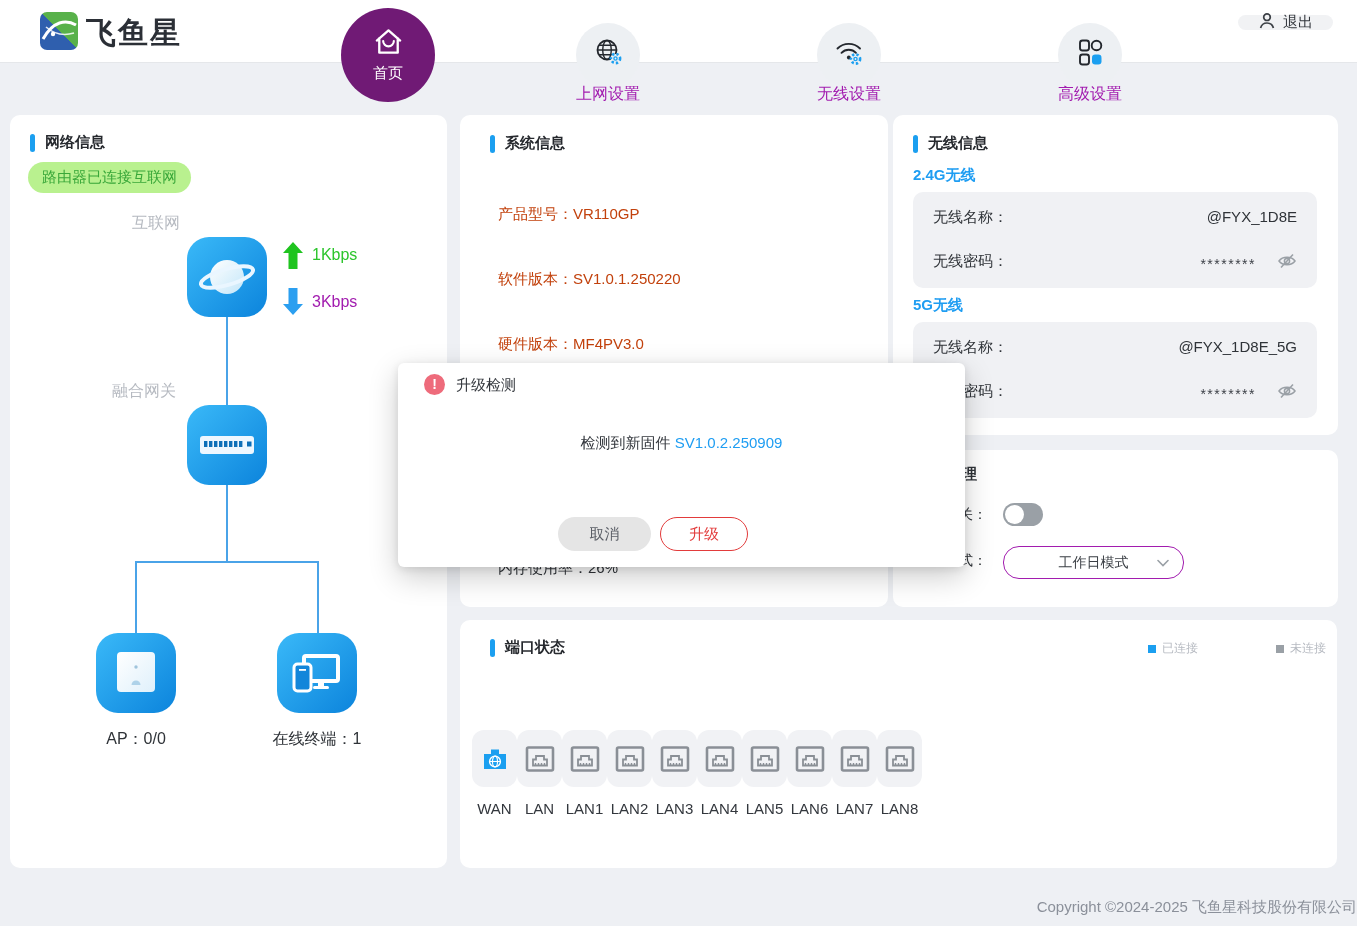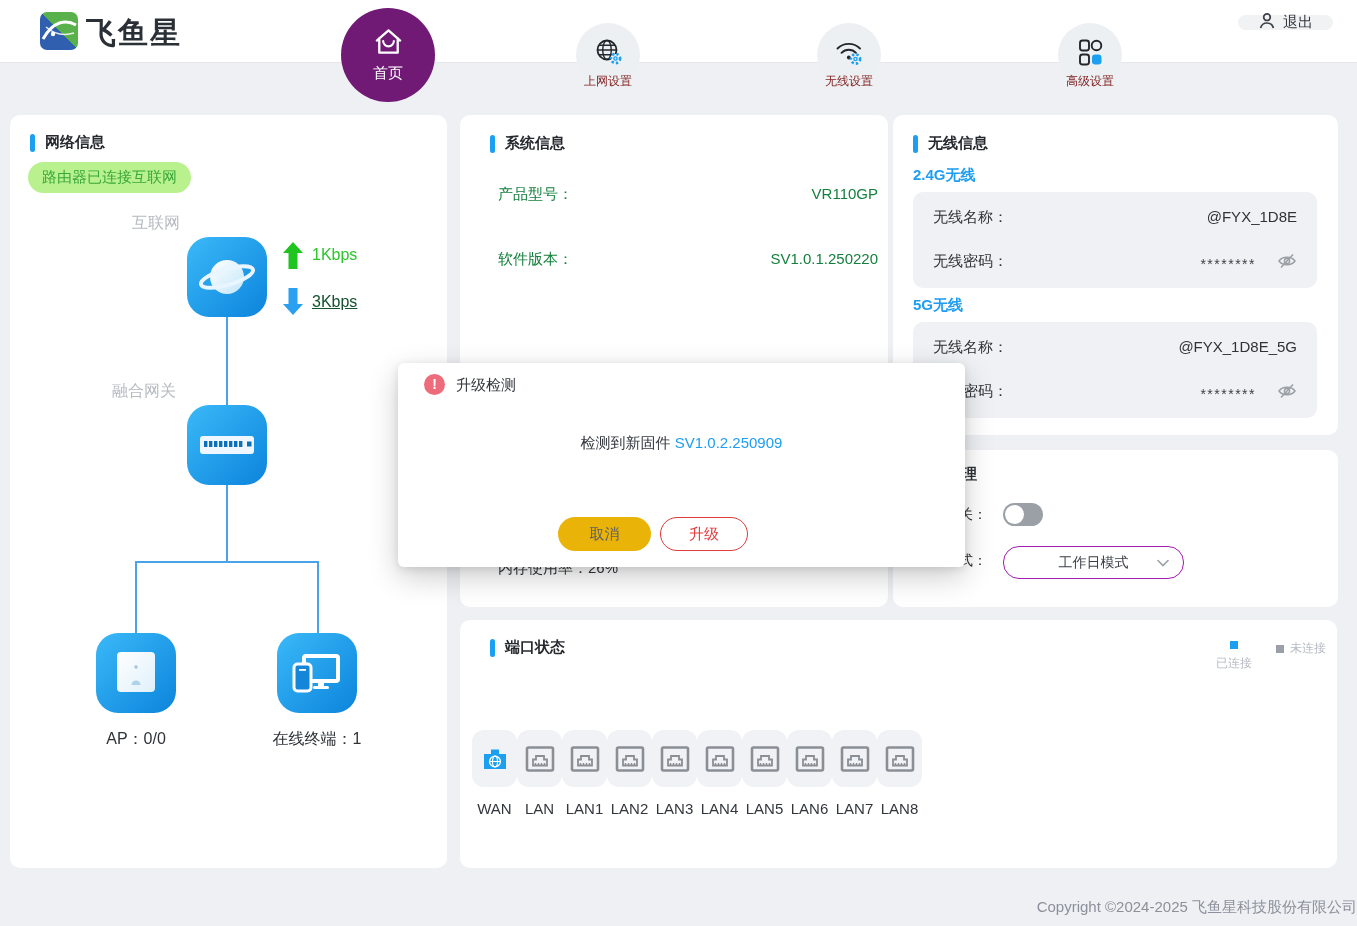--- a/index.html
+++ b/index.html
@@ -9,46 +9,46 @@
   
   .header{position:absolute;left:0;top:0;width:1357px;height:62px;background:#fff;border-bottom:1px solid #e5e7ea;z-index:5;}
   .brand{position:absolute;left:40px;top:12px;display:flex;align-items:center;gap:8px;}
   .brand-name{font-size:30px;font-weight:bold;color:#2b2f36;letter-spacing:2px;}
   .home-btn{position:absolute;left:341px;top:8px;width:94px;height:94px;border-radius:50%;background:#701a75;z-index:8;text-align:center;cursor:pointer;}
   .home-btn svg{margin-top:17px;}
   .home-label{color:#fff;font-size:15px;margin-top:2px;}
   .nav-item{position:absolute;top:23px;width:96px;z-index:6;text-align:center;cursor:pointer;}
   .nav-circle{position:absolute;left:16px;top:0;width:64px;height:64px;border-radius:50%;background:#edf0f3;}
   .nav-icon{position:relative;margin-top:14px;}
-  .nav-label{position:relative;font-size:12px;color:#7f1d1d;margin-top:2px;}
+  .nav-label{position:relative;font-size:16px;color:#a21caf;margin-top:13px;}
   .logout-btn{position:absolute;left:1238px;top:15px;width:95px;height:15px;border-radius:17px;background:#f1f2f4;display:flex;align-items:center;justify-content:center;gap:7px;font-size:15px;color:#33373d;z-index:6;cursor:pointer;}
 
   
   .card{position:absolute;background:#fff;border-radius:10px;z-index:1;}
   .card-network{left:10px;top:115px;width:437px;height:753px;}
   .card-system{left:460px;top:115px;width:428px;height:492px;}
   .card-wireless{left:893px;top:115px;width:445px;height:320px;}
   .card-green{left:893px;top:450px;width:445px;height:157px;}
   .card-ports{left:460px;top:620px;width:877px;height:248px;}
 
   .sec-title{position:absolute;display:flex;align-items:center;gap:10px;font-size:15px;font-weight:bold;color:#26292e;z-index:2;}
   .sec-bar{width:5px;height:18px;background:#1b9ff0;border-radius:3px;}
 
   
   .badge{position:absolute;left:28px;top:162px;width:163px;height:31px;border-radius:16px;background:#b9f18f;color:#3aa83a;font-size:15px;display:flex;align-items:center;justify-content:center;z-index:2;}
   .topo-label{position:absolute;font-size:16px;color:#b6bac1;z-index:2;}
   .speed{position:absolute;font-size:16px;z-index:2;}
   .speed-up{color:#2cc52c;}
-  .speed-down{color:#14532d;text-decoration:underline;}
+  .speed-down{color:#a21caf;}
   .tile{position:absolute;width:80px;height:80px;z-index:2;}
   .tline{position:absolute;background:#4aa3e8;z-index:1;}
   .node-label{position:absolute;width:120px;text-align:center;font-size:16px;color:#2f3338;z-index:2;}
 
   
-  .sys-row{position:absolute;left:498px;width:380px;display:flex;justify-content:space-between;font-size:15px;color:#15803d;z-index:2;}
+  .sys-row{position:absolute;left:498px;width:380px;display:flex;font-size:15px;color:#c2410c;z-index:2;margin-top:20px;}
   .mem-row{position:absolute;left:498px;top:559px;font-size:15px;color:#2f3338;z-index:2;}
 
   
   .band-title{position:absolute;left:913px;font-size:15px;font-weight:bold;color:#1e9df2;z-index:2;}
   .wbox{position:absolute;left:913px;width:404px;height:96px;background:#f0f1f4;border-radius:10px;z-index:2;}
   .wrow{position:absolute;left:20px;right:20px;display:flex;justify-content:space-between;font-size:15px;color:#2f3338;}
   .pwd-right{display:flex;align-items:center;gap:21px;}
   .stars{font-size:14px;letter-spacing:1.5px;color:#3a3e45;padding-top:4px;}
   .eye{cursor:pointer;}
 
@@ -69,21 +69,21 @@
   .port-name{margin-top:13px;font-size:15px;color:#33373d;white-space:nowrap;}
 
   
   .modal{position:absolute;left:398px;top:363px;width:567px;height:204px;background:#fff;border-radius:6px;box-shadow:0 10px 30px rgba(0,0,0,0.2),0 2px 8px rgba(0,0,0,0.1);z-index:50;}
   .warn-icon{position:absolute;left:26px;top:11px;width:21px;height:21px;border-radius:50%;background:#ee6b7b;color:#fff;font-size:14px;font-weight:bold;text-align:center;line-height:21px;}
   .modal-title{position:absolute;left:58px;top:13px;font-size:15px;color:#33373d;}
   .modal-line1{position:absolute;left:0;top:71px;width:100%;text-align:center;font-size:15px;color:#33373d;}
   .fw-link{color:#1e9df2;cursor:pointer;}
   .modal-line2{position:absolute;left:0;top:94px;width:100%;text-align:center;font-size:15px;color:#33373d;}
   .btn{position:absolute;top:154px;height:34px;border-radius:17px;font-size:15px;display:flex;align-items:center;justify-content:center;cursor:pointer;box-sizing:border-box;}
-  .btn-cancel{left:160px;width:93px;background:#eab308;color:#5a5e66;}
+  .btn-cancel{left:160px;width:93px;background:#e5e5e5;color:#5a5e66;}
   .btn-confirm{left:262px;width:88px;background:#fff;border:1px solid #e23b3b;color:#e23b3b;}
 
   .footer{position:absolute;left:0;top:898px;width:100%;text-align:right;font-size:15px;color:#8b909a;z-index:2;}
 </style>
 </head>
 <body>
 
 <div class="page">
 
   <div class="header">
@@ -284,20 +284,24 @@
     <span>系统信息</span>
   </div>
   <div class="sys-row" style="top:185px;">
     <span>产品型号：</span>
     <span>VR110GP</span>
   </div>
   <div class="sys-row" style="top:250px;">
     <span>软件版本：</span>
     <span>SV1.0.1.250220</span>
   </div>
+  <div class="sys-row" style="top:315px;">
+    <span>硬件版本：</span>
+    <span>MF4PV3.0</span>
+  </div>
   <div class="mem-row">内存使用率：26%</div>
 
   <div class="card card-wireless"></div>
   <div class="sec-title" style="left:913px;top:134px;">
     <span class="sec-bar"></span>
     <span>无线信息</span>
   </div>
 
   <div class="band-title" style="top:166px;">2.4G无线</div>
   <div class="wbox" style="top:192px;">
@@ -351,21 +355,21 @@
     <svg width="12" height="8" viewBox="0 0 12 8">
         <path d="M1 1.5 L6 6.5 L11 1.5" fill="none" stroke="#9aa0a6" stroke-width="1.6" stroke-linecap="round"></path>
       </svg>
   </div>
 
   <div class="card card-ports"></div>
   <div class="sec-title" style="left:490px;top:638px;">
     <span class="sec-bar"></span>
     <span>端口状态</span>
   </div>
-  <div class="legend" style="left:1216px;flex-direction:column;">
+  <div class="legend" style="left:1148px;">
     <span class="legend-sq" style="background:#1b9ff0;"></span>
     <span>已连接</span>
   </div>
   <div class="legend" style="left:1276px;">
     <span class="legend-sq" style="background:#9aa0a6;"></span>
     <span>未连接</span>
   </div>
 
   <div class="ports-row">
     <div class="port">

